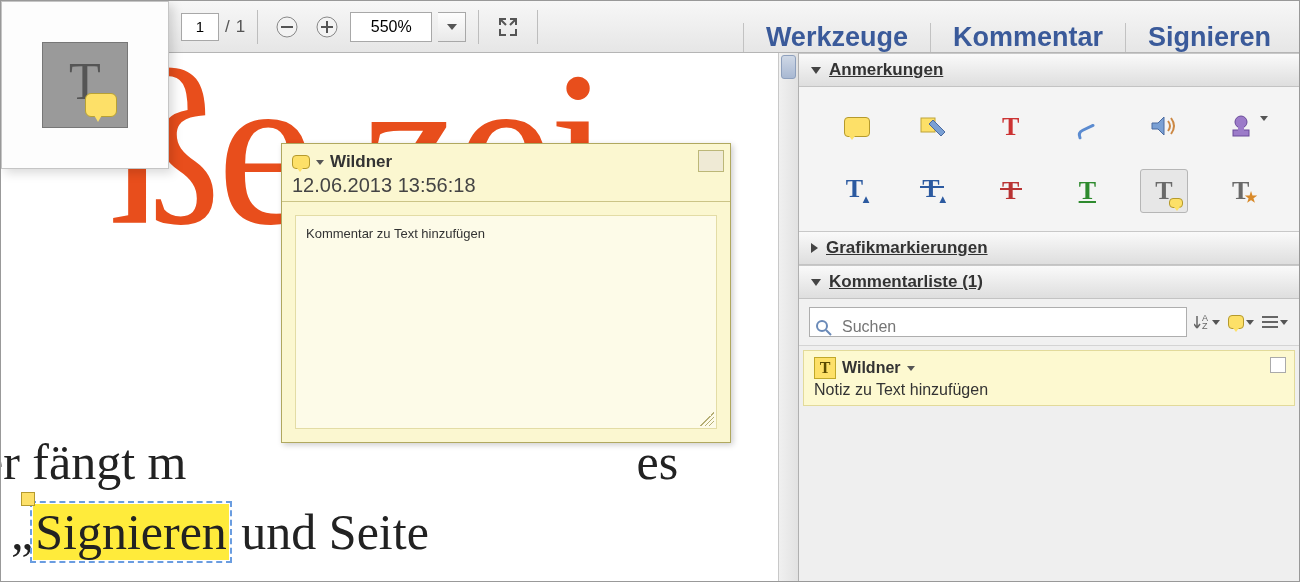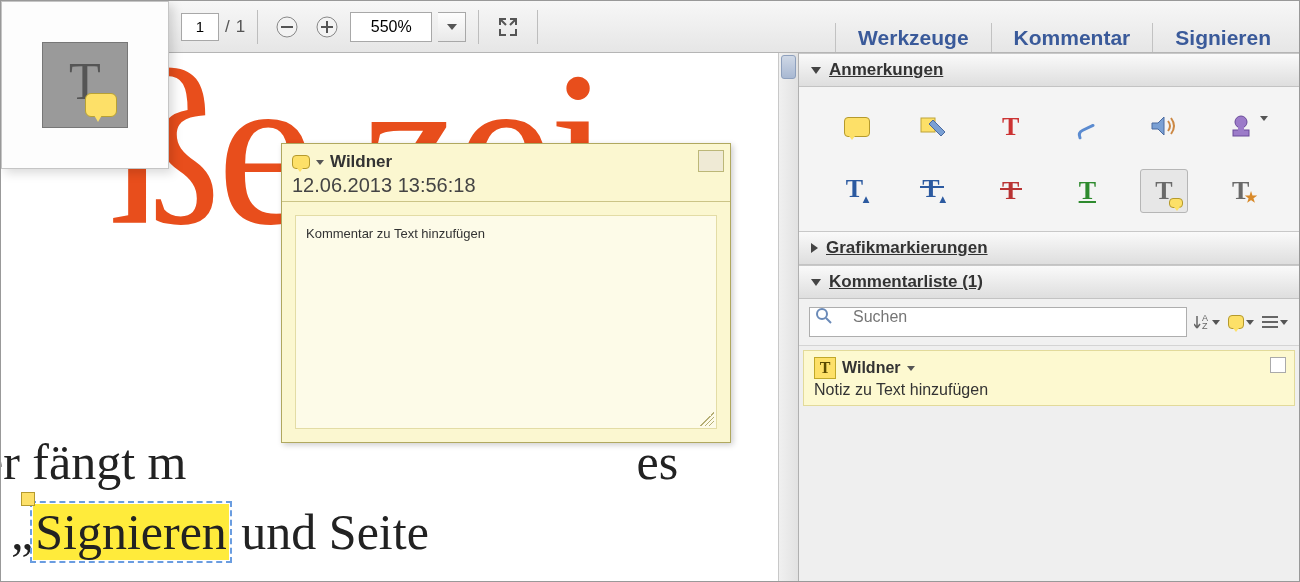--- a/index.html
+++ b/index.html
@@ -76,21 +76,21 @@
   }
   .right-links {
     margin-left: auto;
     display: flex;
     height: 100%;
     align-items: stretch;
   }
   .right-links a {
     display:flex;align-items:center;
     padding: 12px 22px;
-    font-size: 21px;
+    font-size: 27px;
     font-weight: bold;
     color: #3a5a9a;
     text-decoration: none;
     border-left: 1px solid #c2c2c2;
     cursor: pointer;
     margin-top: 22px;
   }
 
   
   .big-icon-card {
@@ -302,23 +302,23 @@
     display:flex;align-items:center;gap:6px;
     padding:8px 10px;
     background:#f1f1f1;
     border-bottom:1px solid #d4d4d4;
   }
   .search-box{
     flex:1;
     height:30px;
     border:1px solid #aeaeae;
     background:#fff;
-    display:flex;align-items:flex-start;
+    display:flex;align-items:flex-end;
     padding:0 6px;
-    gap:21px;
+    gap:10px;
   }
   .search-box input{border:none;outline:none;font-size:16px;flex:1;}
   .sm-btn{width:28px;height:28px;display:flex;align-items:center;justify-content:center;cursor:pointer;border:1px solid transparent;border-radius:3px;}
   .comment-item{
     background:#fdf9d0;
     border:1px solid #e2da9a;
     margin:4px 4px;
     padding:6px 10px;
     font-size:16px;
     color:#333;

